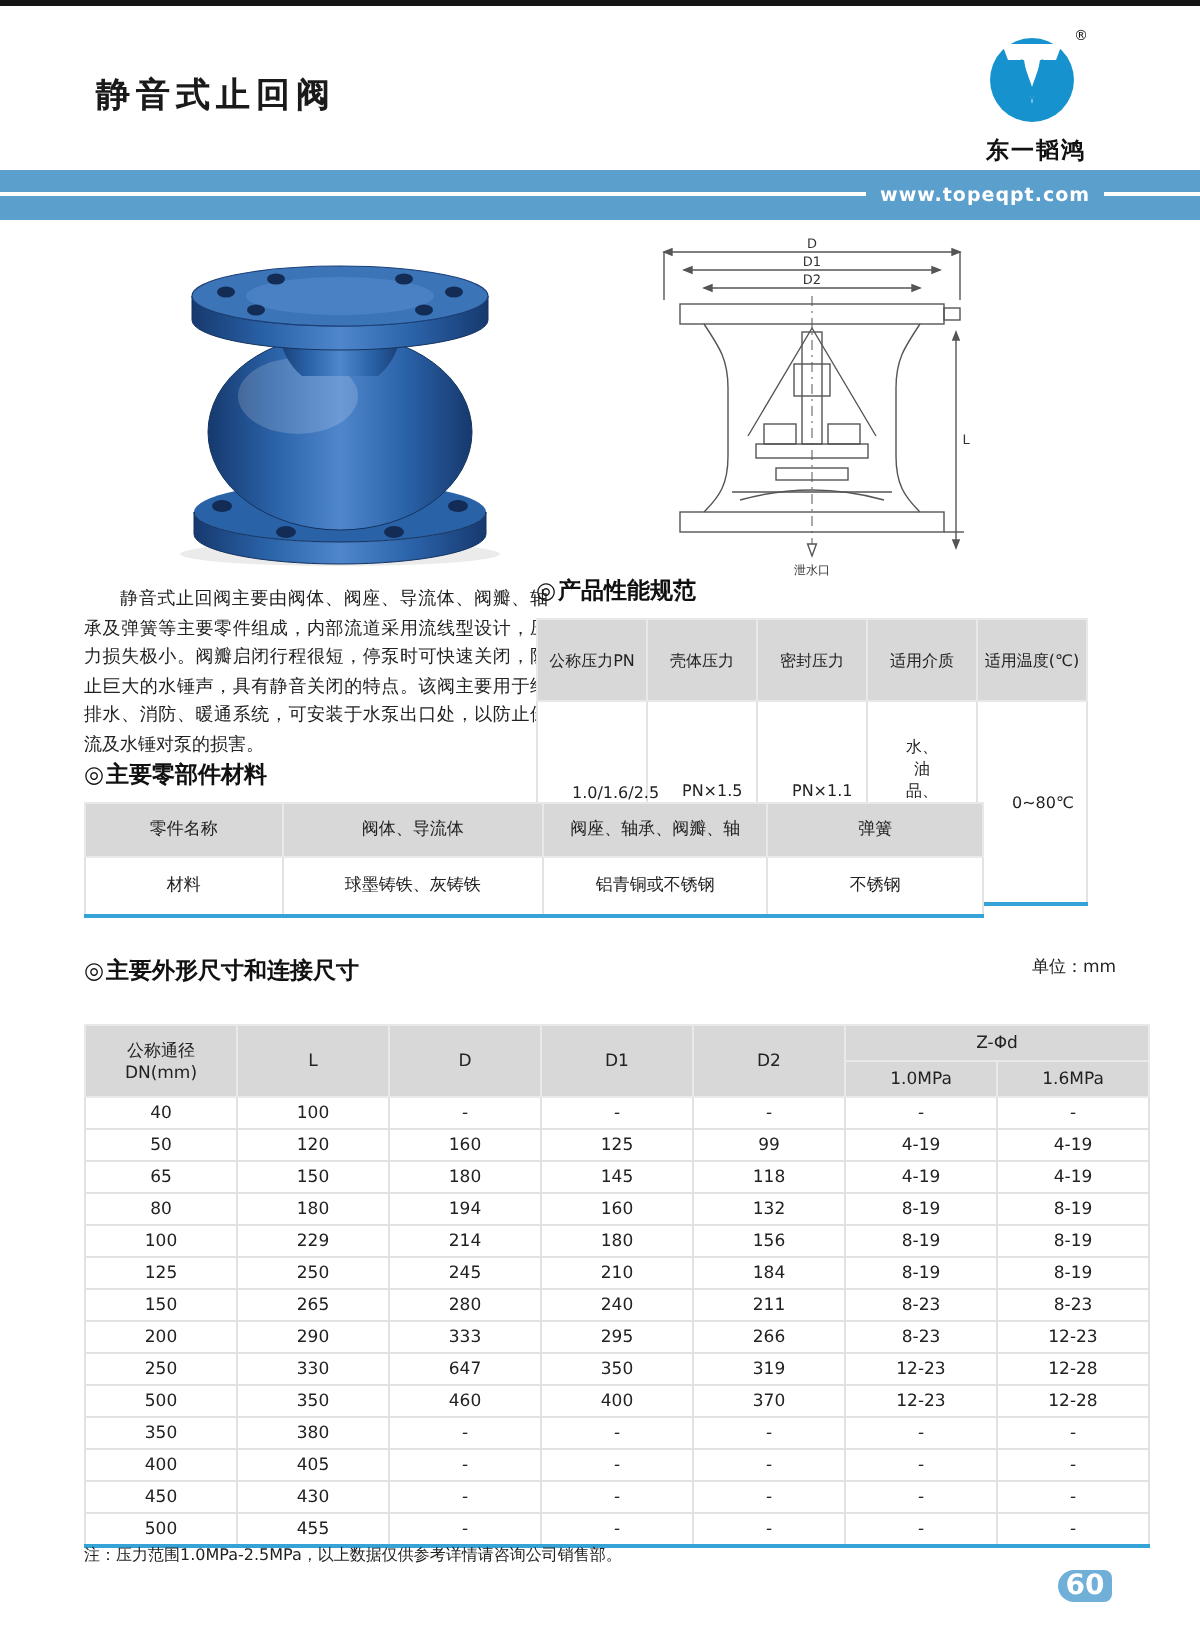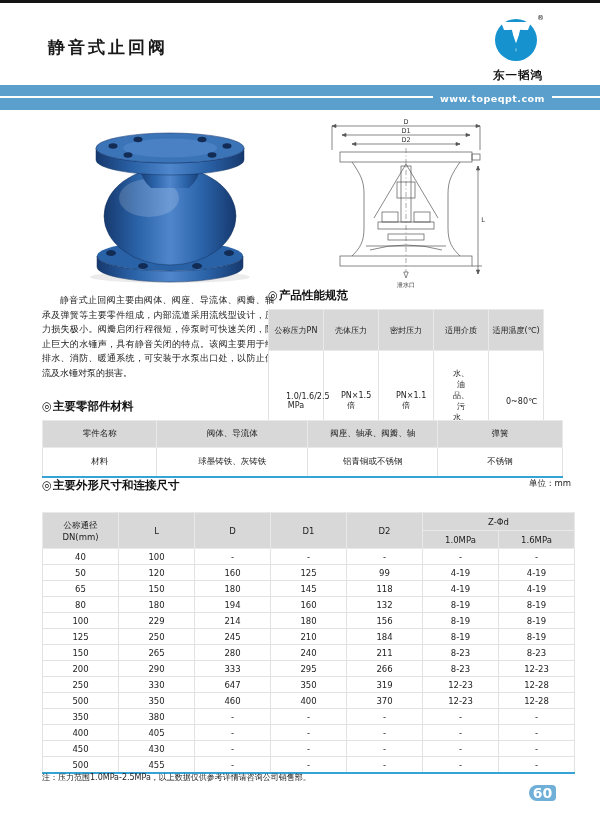--- a/index.html
+++ b/index.html
@@ -23,23 +23,23 @@
   
   .photo{position:absolute;left:52px;top:126px;}
   .drawing{position:absolute;left:326px;top:116px;}
   
   .sec-title{font-size:11.5px;font-weight:bold;color:#111;}
   .sec-title .marker{margin-right:1px;}
   .section-features{position:absolute;left:42px;top:288px;width:232px;}
   .features-text{margin-top:5px;font-size:9px;line-height:1.62;text-align:justify;
     text-indent:2em;color:#222;}
   .section-performance{position:absolute;left:268px;top:288px;width:276px;}
-  .section-materials{position:absolute;left:42px;top:399px;width:521px;}
+  .section-materials{position:absolute;left:42px;top:380px;width:450px;}
   .section-dimensions{position:absolute;left:42px;top:478px;width:533px;}
-  .unit-note{position:absolute;right:4px;top:0;font-size:8.5px;color:#222;}
+  .unit-note{position:absolute;right:17px;top:0;font-size:8.5px;color:#222;}
   
   table{width:100%;border-collapse:collapse;table-layout:fixed;background:#fff;}
   th{background:#D8D8D8;font-weight:normal;color:#222;border:1px solid #e9e9e9;}
   td{border:1px solid #e2e2e2;color:#222;text-align:center;vertical-align:middle;}
   th{text-align:center;vertical-align:middle;}
   .accent-bottom{border-bottom:2px solid #35A3D6;}
   .perf-table{margin-top:6px;font-size:8px;}
   .perf-table th{height:20px;padding:10px 1px;}
   .perf-table td{height:46px;padding:17px;margin-left:24px;}
   .mat-table{margin-top:6px;font-size:8.5px;}

